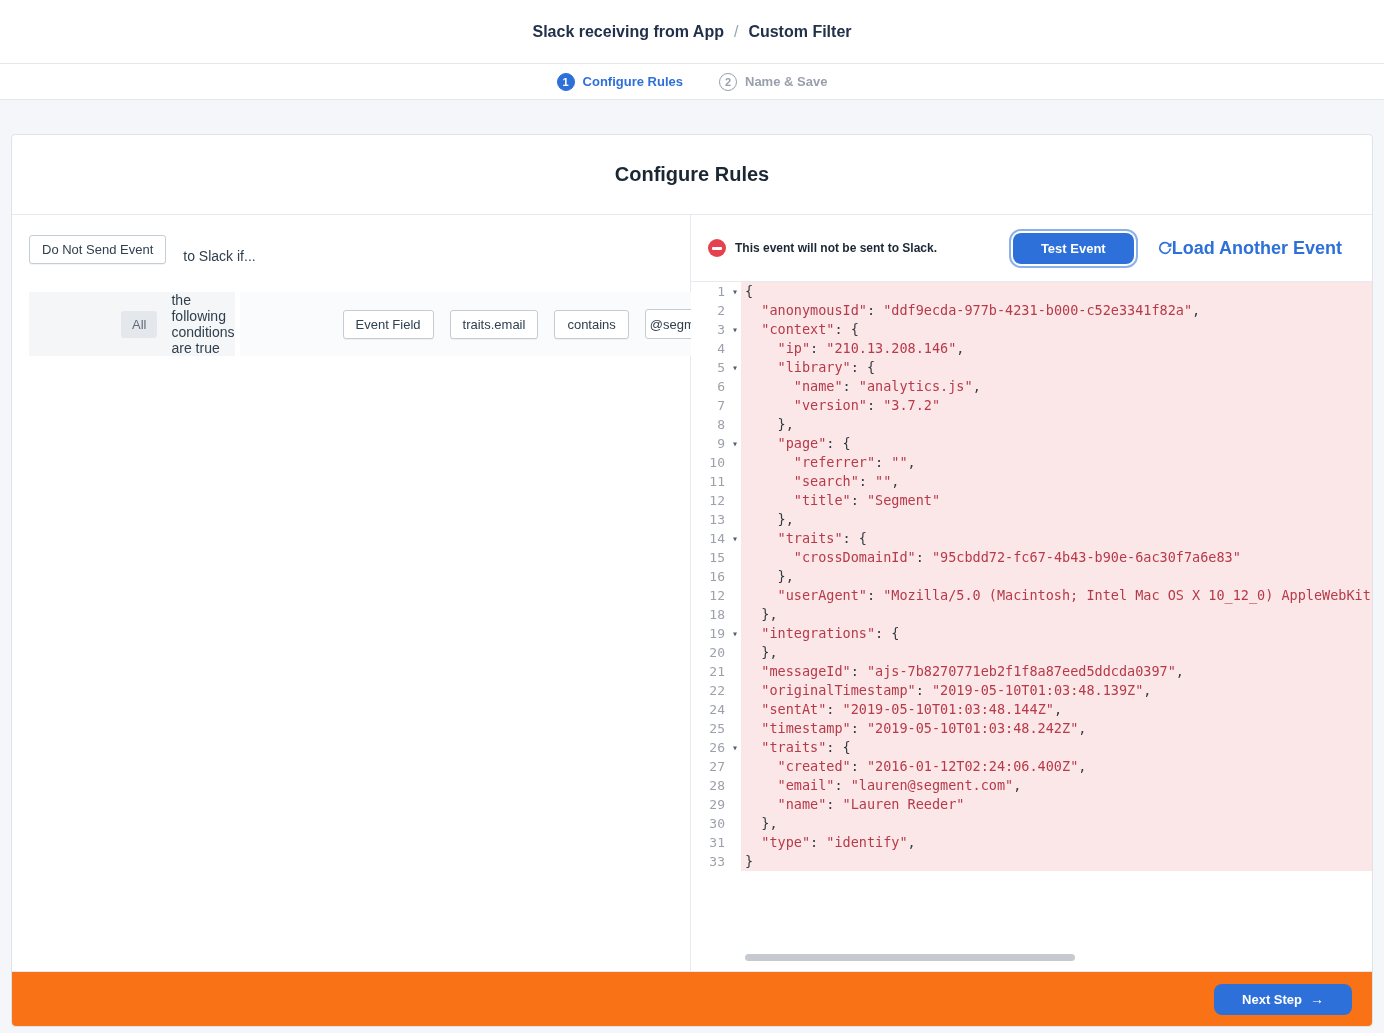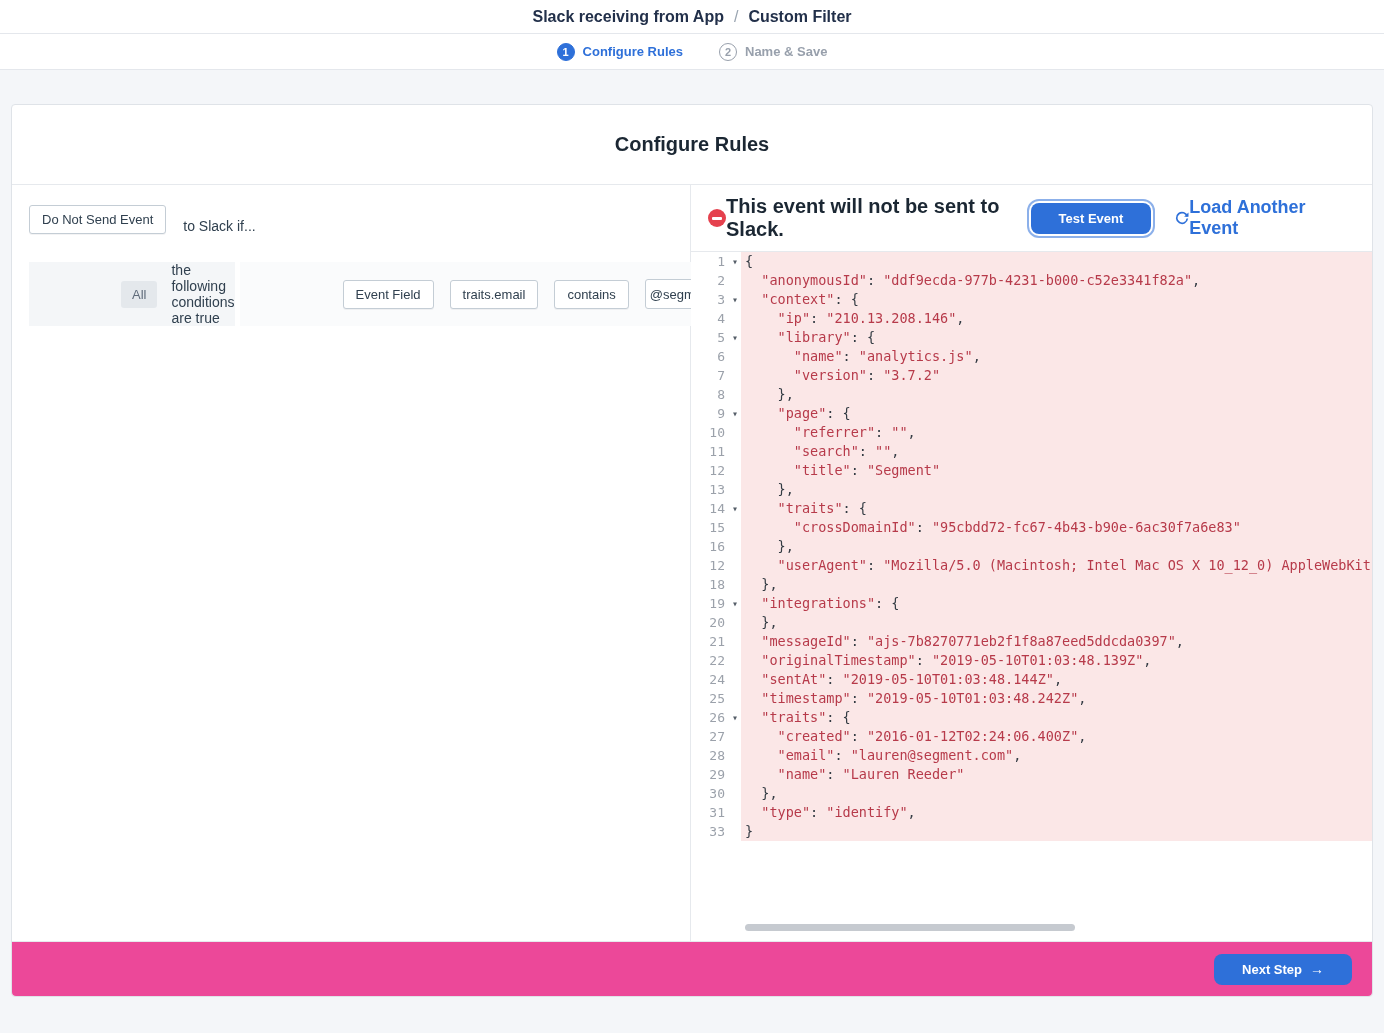--- a/index.html
+++ b/index.html
@@ -3,21 +3,21 @@
 <meta charset="utf-8">
 <style>
   :root{
     --accent:#2e70d9; --danger:#e5414e;
     --editor-pink:#fbe7e7; --editor-pink-active:#f5d6d6; --string:#b73a4a;
   }
   *{box-sizing:border-box;margin:0;padding:0;}
   html,body{width:1384px;height:1033px;overflow:hidden;}
   body{font-family:"Liberation Sans",sans-serif;background:#f4f6f9;color:#212b36;}
 
-  .topbar{height:34px;background:#fff;border-bottom:1px solid #e4e7ec;display:flex;align-items:center;justify-content:center;}
+  .topbar{height:64px;background:#fff;border-bottom:1px solid #e4e7ec;display:flex;align-items:center;justify-content:center;}
   .breadcrumb{display:flex;gap:10px;align-items:center;font-size:16px;font-weight:600;color:#22304a;}
   .crumb{color:#22304a;text-decoration:none;cursor:pointer;}
   .crumb-sep{color:#9aa5b1;font-weight:400;}
 
   .stepbar{height:36px;background:#fff;border-bottom:1px solid #e4e7ec;display:flex;align-items:center;justify-content:center;gap:36px;}
   .step{display:flex;align-items:center;gap:8px;font-size:13px;font-weight:700;color:#98a0ac;cursor:pointer;}
   .step-circle{width:18px;height:18px;border-radius:50%;display:flex;align-items:center;justify-content:center;font-size:11px;border:1px solid #98a0ac;color:#98a0ac;background:#fff;}
   .step.active{color:var(--accent);}
   .step.active .step-circle{background:var(--accent);border-color:var(--accent);color:#fff;}
 
@@ -39,39 +39,39 @@
   .value-input{width:143px;height:30px;border:1px solid #c4cdd5;border-radius:3px;padding:0 4px;font-size:13px;color:#30404f;font-family:inherit;background:#fff;}
   .close-btn{margin-left:auto;width:30px;height:30px;border:none;background:#eceff2;border-radius:3px;color:#637381;font-size:17px;line-height:1;cursor:pointer;}
   .add-row{background:#f4f6f8;padding-left:103px;}
   .add-link{color:var(--accent);font-size:13px;font-weight:600;display:flex;align-items:center;gap:7px;cursor:pointer;text-decoration:none;}
   .plus{font-size:15px;font-weight:400;}
 
   .right-col{flex:1;display:flex;flex-direction:column;min-width:0;}
   .preview-header{height:67px;flex:0 0 67px;border-bottom:1px solid #e6e9ed;display:flex;align-items:center;padding:0 30px 0 17px;}
   .minus-circle{width:18px;height:18px;border-radius:50%;background:var(--danger);position:relative;flex:0 0 18px;}
   .minus-circle::after{content:"";position:absolute;left:4px;right:4px;top:8px;height:2.5px;background:#fff;border-radius:1px;}
-  .status-text{font-size:20px;font-weight:700;color:#1b2733;}
+  .status-text{font-size:12px;font-weight:700;color:#1b2733;margin-left:9px;}
   .btn-primary{background:var(--accent);color:#fff;border:none;border-radius:8px;font-size:13px;font-weight:600;padding:8px 28px;cursor:pointer;font-family:inherit;white-space:nowrap;}
   .test-btn{margin-left:auto;outline:2px solid rgba(46,112,217,.55);outline-offset:2px;}
   .load-link{color:var(--accent);font-size:18px;font-weight:600;display:flex;align-items:center;margin-left:24px;cursor:pointer;text-decoration:none;}
   .load-link svg{display:block;}
 
   .editor{flex:1;position:relative;overflow:hidden;background:#fff;font-family:"DejaVu Sans Mono",monospace;font-size:13.5px;}
   .code-row{display:flex;height:19px;line-height:19px;}
   .gutter-cell{width:50px;flex:0 0 50px;text-align:right;padding-right:16px;color:#9ba1aa;position:relative;background:#fff;font-size:13px;}
   .fold-arrow{position:absolute;right:3px;top:0;font-size:10px;color:#555e68;cursor:pointer;}
   .code-cell{flex:1;background:var(--editor-pink);padding-left:4px;overflow:hidden;white-space:pre;color:#333b43;min-width:0;}
   .tok-p{color:#333b43;}
   .tok-s{color:var(--string);}
   .code-row.active .code-cell{background:var(--editor-pink-active);}
   .code-row.active .gutter-cell{background:#e8edf3;color:#7a828c;}
   .cursor{display:inline-block;width:1.5px;height:13px;background:#1b2733;margin:0 -0.5px;vertical-align:-2px;}
   .hscrollbar{position:absolute;bottom:10px;left:54px;width:330px;height:7px;border-radius:4px;background:#c6cad0;cursor:pointer;}
 
-  .card-footer{height:55px;flex:0 0 55px;border-top:1px solid #e6e9ed;background:#ec4899;display:flex;align-items:center;justify-content:flex-end;padding-right:20px;border-radius:0 0 4px 4px;}
+  .card-footer{height:55px;flex:0 0 55px;border-top:1px solid #e6e9ed;background:#f97316;display:flex;align-items:center;justify-content:flex-end;padding-right:20px;border-radius:0 0 4px 4px;}
   .next-btn{display:flex;align-items:center;gap:8px;}
   .arrow{font-size:14px;line-height:1;}
 </style>
 </head>
 <body>
 
 <header class="topbar">
   <nav class="breadcrumb">
     <a class="crumb">Slack receiving from App</a>
     <span class="crumb-sep">/</span>

